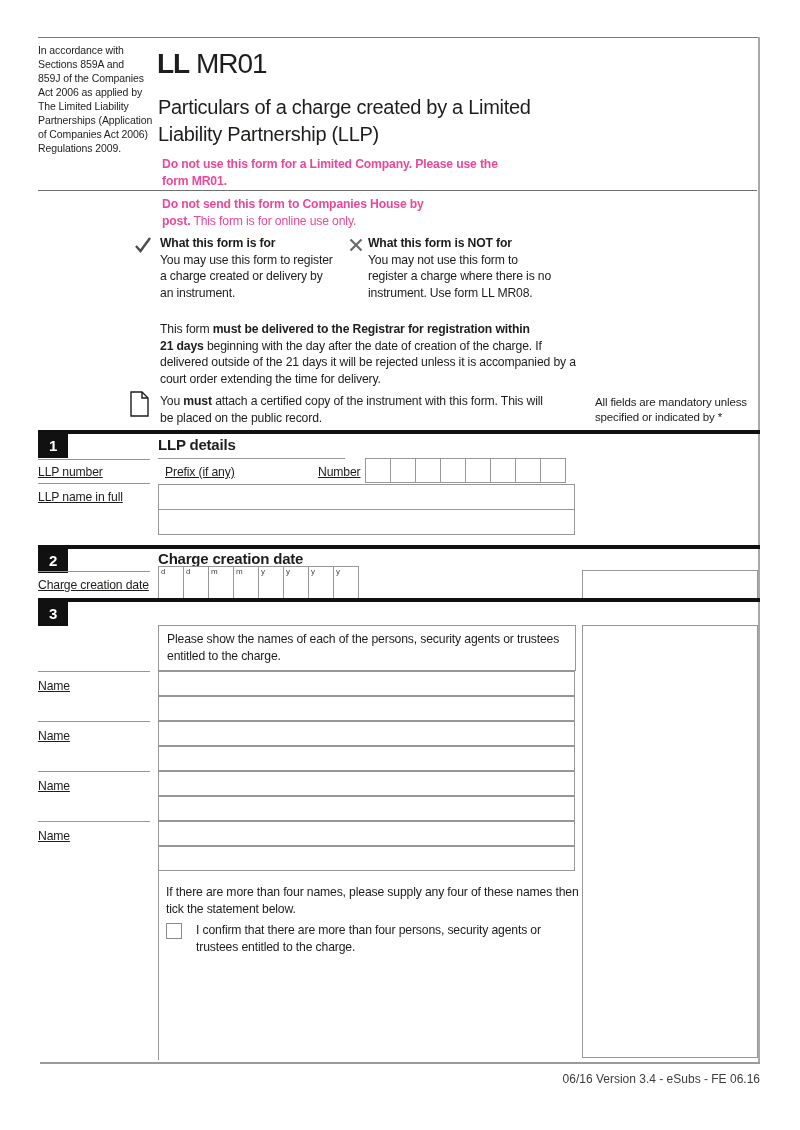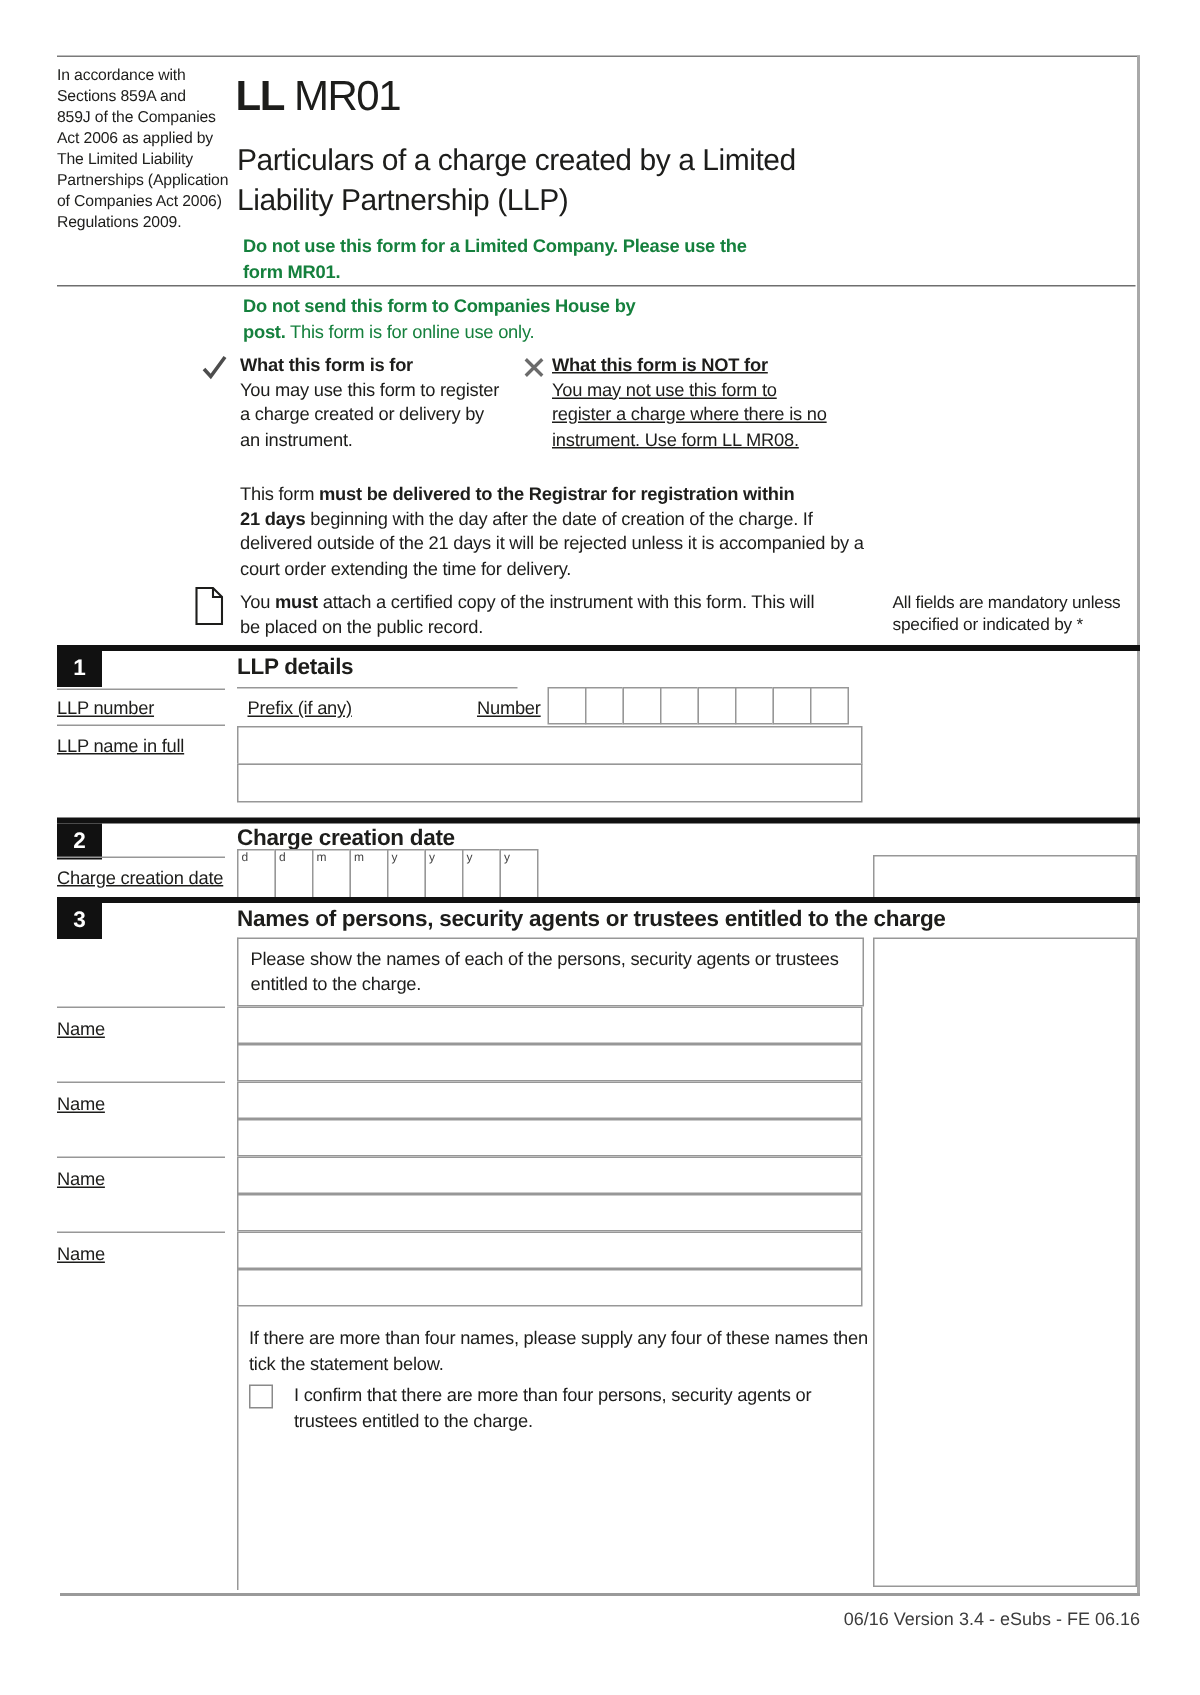--- a/index.html
+++ b/index.html
@@ -3,21 +3,21 @@
 <meta charset="utf-8">
 <style>
   * { margin:0; padding:0; box-sizing:border-box; }
   html,body { background:#ffffff; }
   body { font-family:"Liberation Sans", sans-serif; color:#1d1d1b; }
   .page { position:relative; width:800px; height:1130px; background:#fff; overflow:hidden;
           font-size:12.2px; line-height:16.5px; letter-spacing:-0.15px; }
   .abs { position:absolute; }
   .pre { white-space:pre; }
   .bold { font-weight:bold; }
-  .red { color:#15803d; }
+  .red { color:#ec4899; }
   .hline { position:absolute; height:1px; background:#6e6e6e; }
   .gline { position:absolute; height:1px; background:#979797; }
   .vline { position:absolute; width:1px; background:#979797; }
   .rborder { position:absolute; width:2px; background:#a9a9a9; }
   .bborder { position:absolute; height:2px; background:#9a9a9a; }
   .secbar { position:absolute; height:4px; background:#111; }
   .numbox { position:absolute; width:30px; height:24px; background:#111; color:#fff;
             font-weight:bold; font-size:15px; line-height:24px; text-align:center; }
   .sectitle { position:absolute; font-weight:bold; font-size:15px; letter-spacing:-0.2px; }
   .label { position:absolute; font-size:12.2px;text-decoration:underline; }
@@ -77,21 +77,21 @@
     <div class="pre">You may use this form to register
 a charge created or delivery by
 an instrument.</div>
   </div>
 
   <span class="abs" style="left:349px;top:238px;">
     <svg width="14" height="14" viewBox="0 0 14 14">
         <path d="M1.5 1.5 L12.5 12.5 M12.5 1.5 L1.5 12.5" fill="none" stroke="#6b6b6b" stroke-width="2.2"></path>
       </svg>
   </span>
-  <div class="abs" style="left:368px;top:235px;width:210px;text-decoration:underline;">
+  <div class="abs" style="left:368px;top:235px;width:210px;">
     <div class="bold">What this form is NOT for</div>
     <div class="pre">You may not use this form to
 register a charge where there is no
 instrument. Use form LL MR08.</div>
   </div>
 
   <div class="abs pre" style="left:160px;top:321px;"><span>This form </span><span class="bold">must be delivered to the Registrar for registration within
 21 days</span><span> beginning with the day after the date of creation of the charge. If
 delivered outside of the 21 days it will be rejected unless it is accompanied by a
 court order extending the time for delivery.</span></div>
@@ -132,21 +132,20 @@
 
   <div class="gline" style="left:38px;top:571px;width:112px;"></div>
   <div class="label" style="left:38px;top:577px;">Charge creation date</div>
   <div class="cellrow" style="left:159px;top:566px;">
     <span class="dcell"><span class="dmy">d</span></span><span class="dcell"><span class="dmy">d</span></span><span class="dcell"><span class="dmy">m</span></span><span class="dcell"><span class="dmy">m</span></span><span class="dcell"><span class="dmy">y</span></span><span class="dcell"><span class="dmy">y</span></span><span class="dcell"><span class="dmy">y</span></span><span class="dcell"><span class="dmy">y</span></span>
   </div>
   <div class="inputbox" style="left:582px;top:570px;width:176px;height:29px;"></div>
 
   <div class="secbar" style="left:38px;top:598px;width:722px;"></div>
   <div class="numbox" style="left:38px;top:602px;">3</div>
-  <div class="sectitle" style="left:158px;top:605px;width:600px;">Names of persons, security agents or trustees entitled to the charge</div>
 
   <div class="vline" style="left:158px;top:625px;height:435px;"></div>
   <div class="inputbox pre" style="left:158px;top:625px;width:418px;height:46px;padding:5px 8px;">Please show the names of each of the persons, security agents or trustees
 entitled to the charge.</div>
   <div class="inputbox" style="left:582px;top:625px;width:176px;height:433px;"></div>
 
   <div class="gline" style="left:38px;top:671px;width:112px;"></div>
   <div class="label" style="left:38px;top:678px;">Name</div>
   <div class="inputbox" style="left:158px;top:671px;width:417px;height:25px;"></div>
   <div class="inputbox" style="left:158px;top:696px;width:417px;height:25px;"></div>

